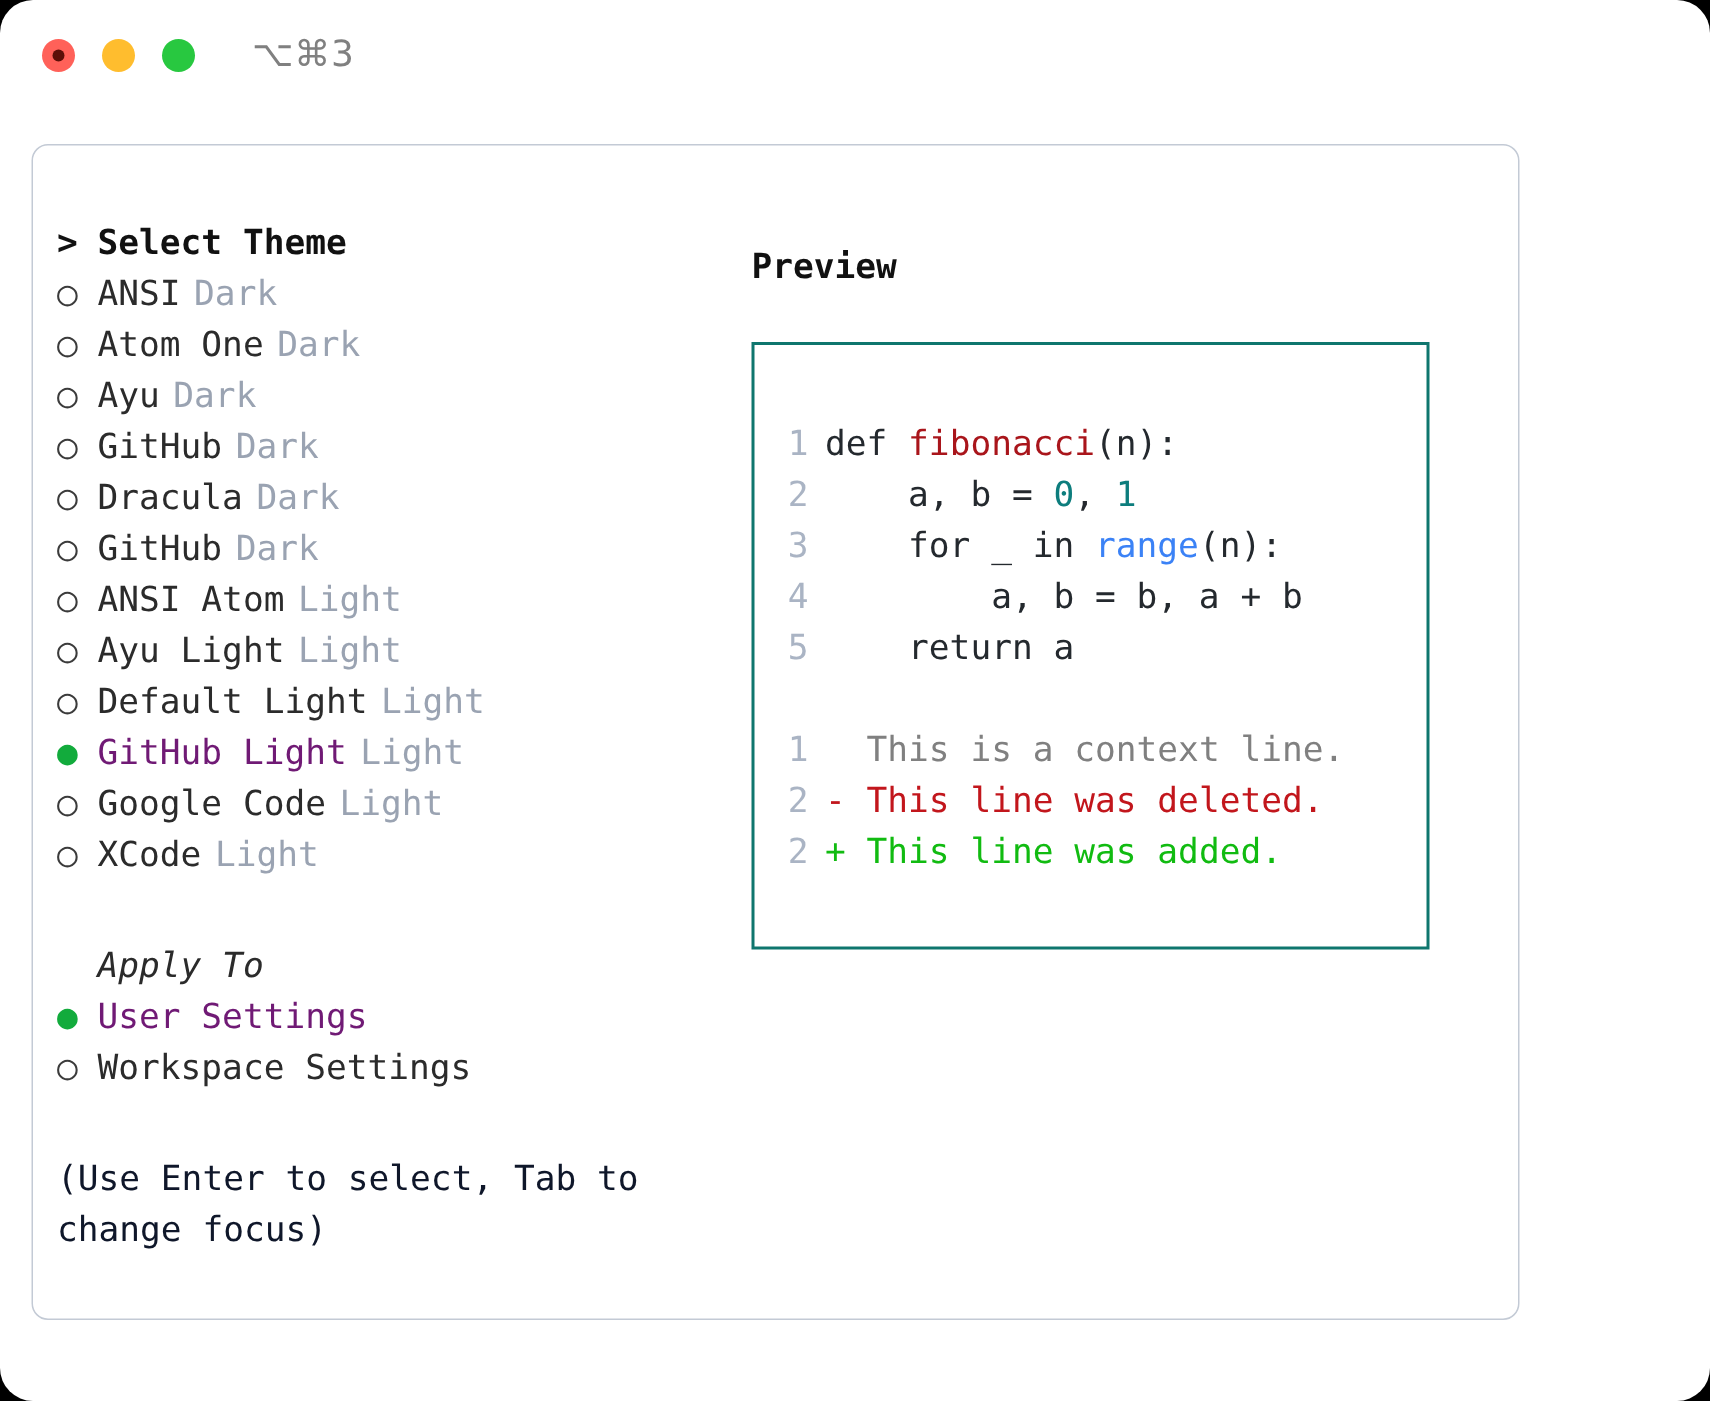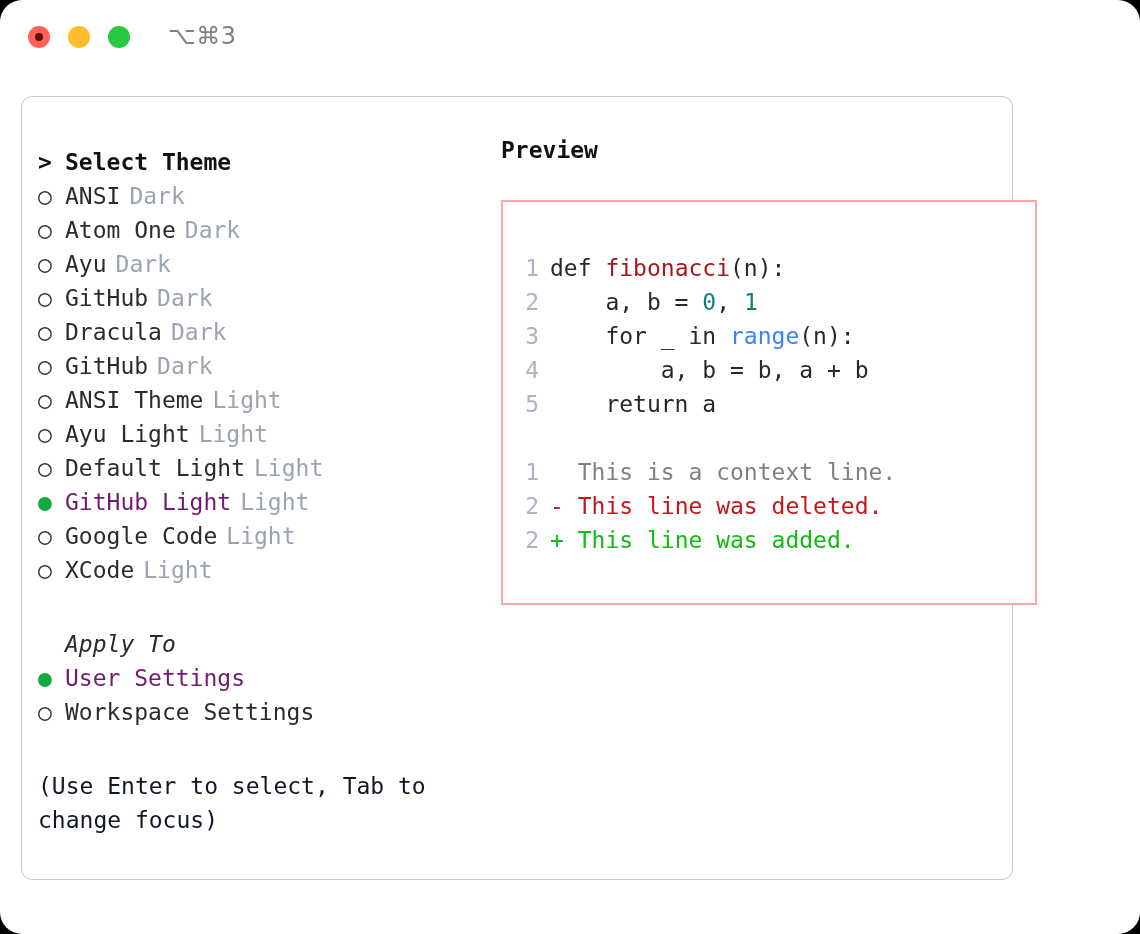--- a/index.html
+++ b/index.html
@@ -137,33 +137,33 @@
     line-height: 34px;
     color: #0f172a;
     width: 410px;
     white-space: normal;
   }
 
   
   .right-col {
     position: absolute;
     left: 479px;
-    top: 40px;
+    top: 68px;
     width: 500px;
   }
   .preview-title {
     font-size: 23px;
     font-weight: bold;
     color: #111111;
     margin-bottom: 37px;
   }
   .preview-box {
-    width: 536px;
+    width: 452px;
     height: 405px;
-    border: 2px solid #fca5a5;
+    border: 2px solid #0f766e;
     box-sizing: border-box;
     background: #ffffff;
     position: relative;
   }
   .code {
     position: absolute;
     left: 12px;
     top: 49px;
     font-size: 23px;
     line-height: 34px;
@@ -209,21 +209,21 @@
           <span class="label">Select Theme</span>
         </div>
 
         <div id="theme-list">
             <div class="row"><span class="marker bullet-off">○</span><span class="label">ANSI</span><span class="variant">Dark</span></div>
             <div class="row"><span class="marker bullet-off">○</span><span class="label">Atom One</span><span class="variant">Dark</span></div>
             <div class="row"><span class="marker bullet-off">○</span><span class="label">Ayu</span><span class="variant">Dark</span></div>
             <div class="row"><span class="marker bullet-off">○</span><span class="label">GitHub</span><span class="variant">Dark</span></div>
             <div class="row"><span class="marker bullet-off">○</span><span class="label">Dracula</span><span class="variant">Dark</span></div>
             <div class="row"><span class="marker bullet-off">○</span><span class="label">GitHub</span><span class="variant">Dark</span></div>
-            <div class="row"><span class="marker bullet-off">○</span><span class="label">ANSI Theme</span><span class="variant">Light</span></div>
+            <div class="row"><span class="marker bullet-off">○</span><span class="label">ANSI Atom</span><span class="variant">Light</span></div>
             <div class="row"><span class="marker bullet-off">○</span><span class="label">Ayu Light</span><span class="variant">Light</span></div>
             <div class="row"><span class="marker bullet-off">○</span><span class="label">Default Light</span><span class="variant">Light</span></div>
             <div class="row"><span class="marker bullet-on">●</span><span class="label selected">GitHub Light</span><span class="variant">Light</span></div>
             <div class="row"><span class="marker bullet-off">○</span><span class="label">Google Code</span><span class="variant">Light</span></div>
             <div class="row"><span class="marker bullet-off">○</span><span class="label">XCode</span><span class="variant">Light</span></div>
           </div>
 
         <div class="gap-lg"></div>
 
         <div class="section-title">

